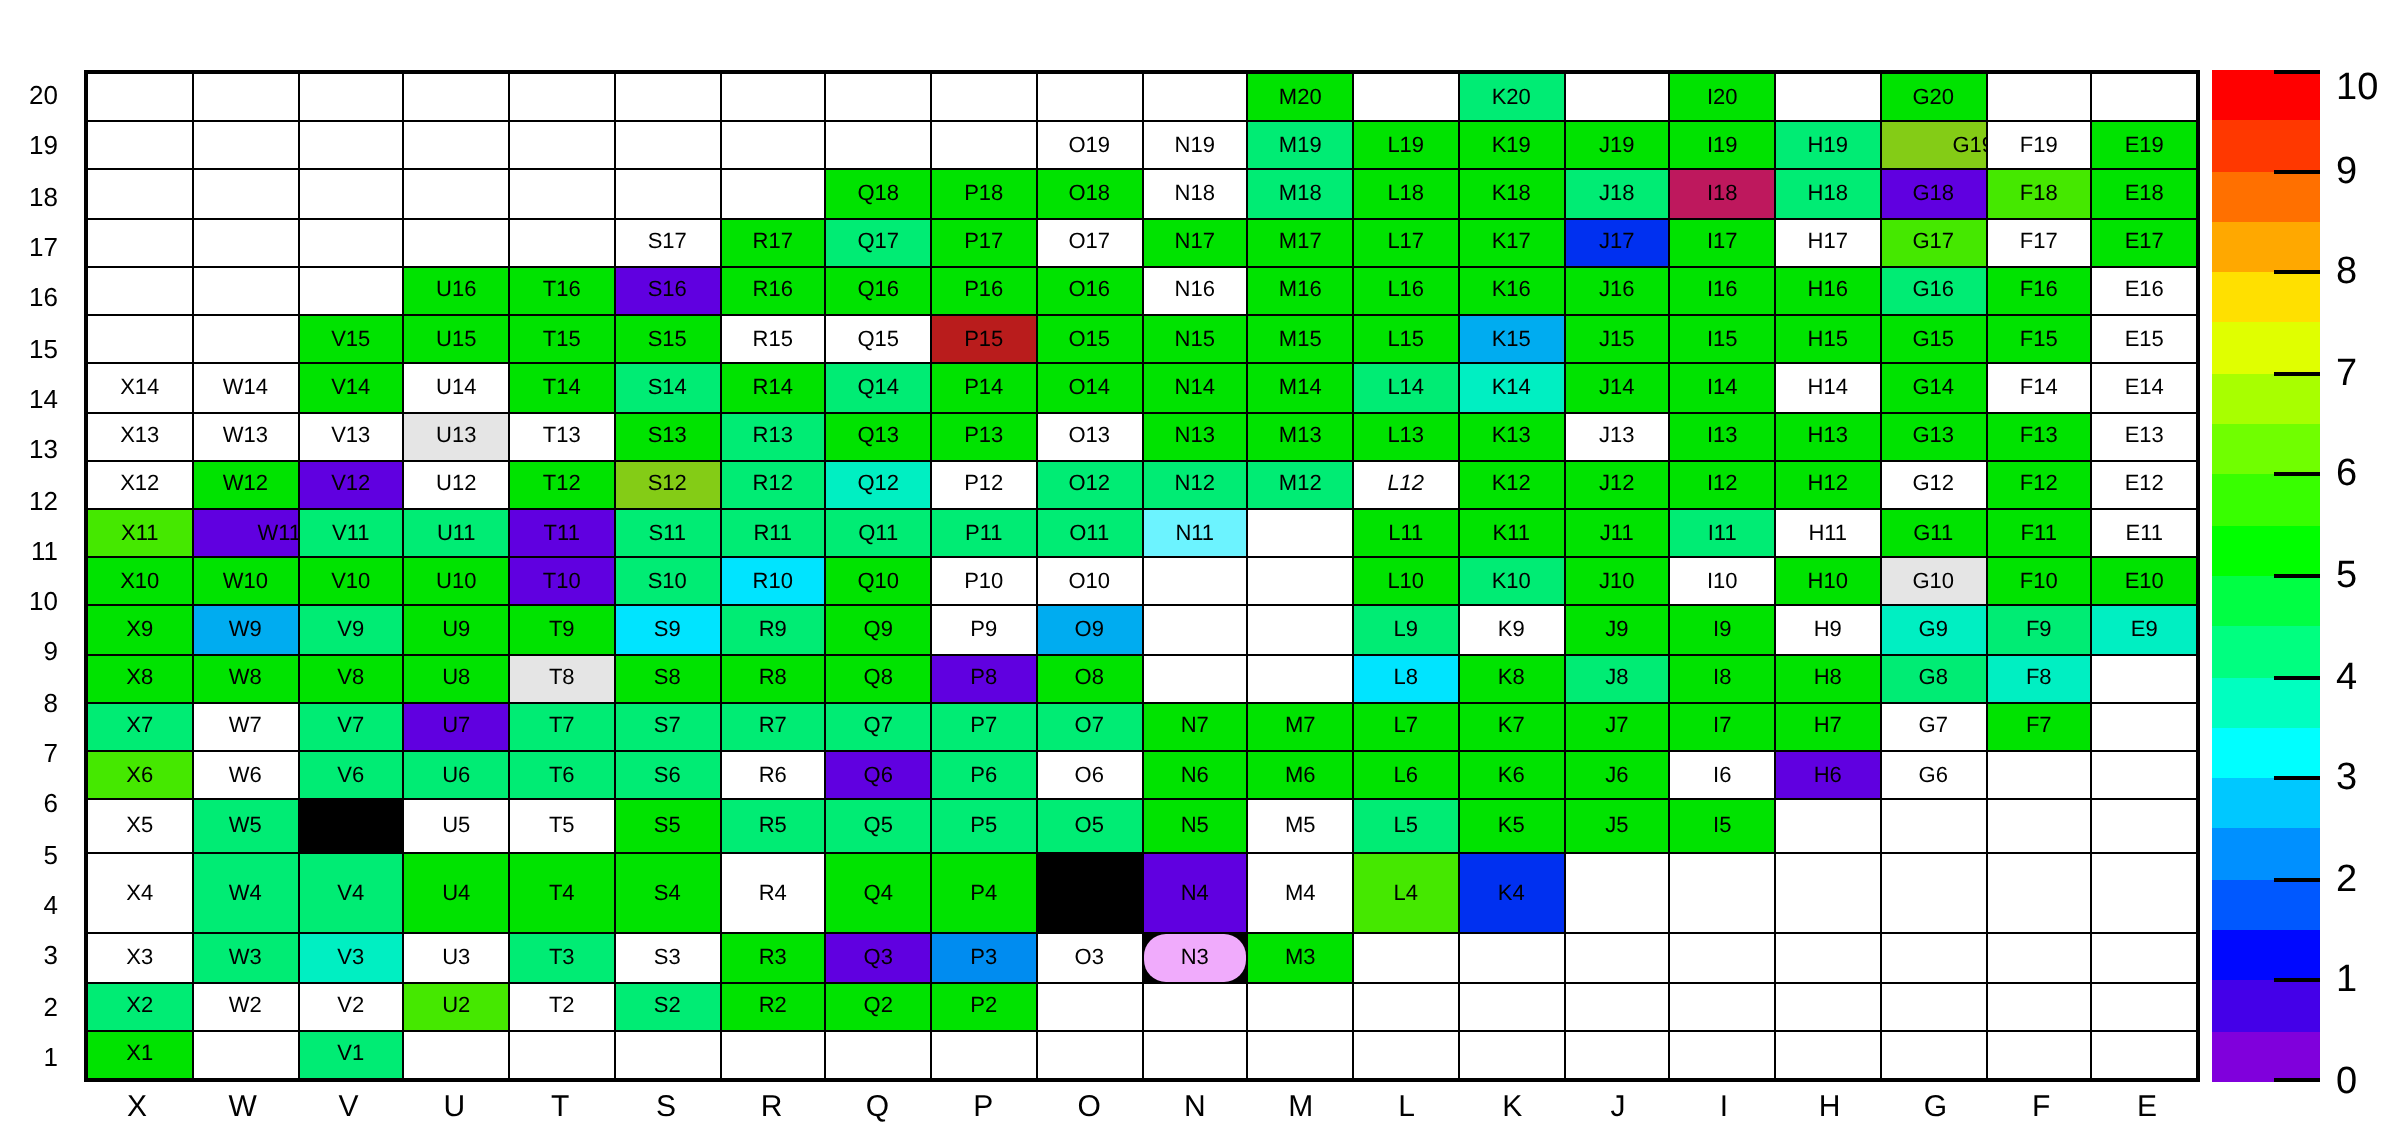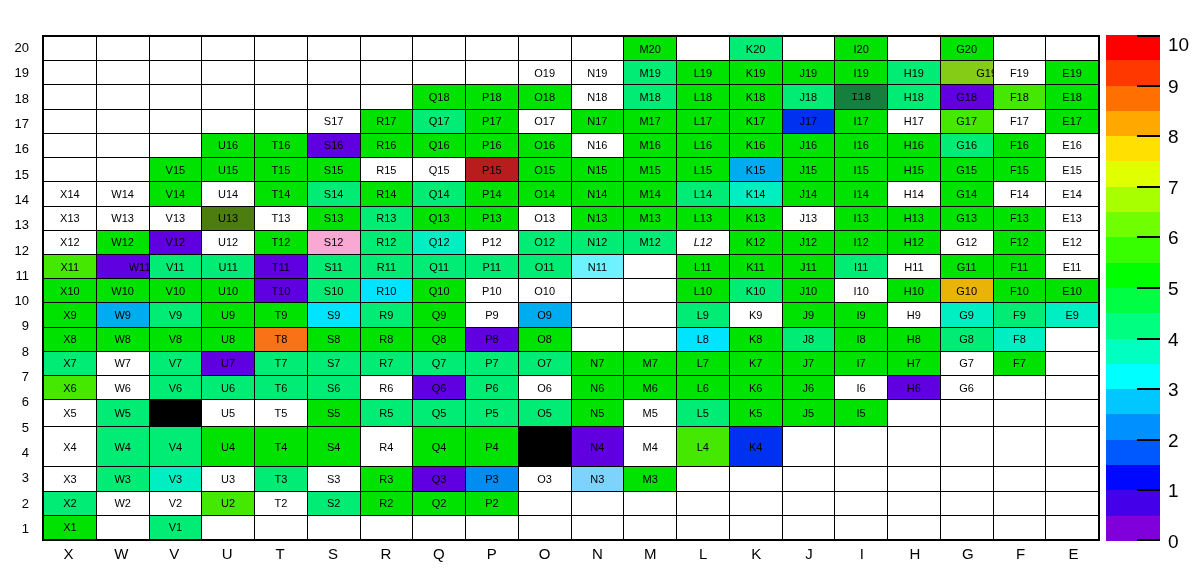--- a/index.html
+++ b/index.html
@@ -120,21 +120,21 @@
       <div class="cell"></div>
       <div class="cell"></div>
       <div class="cell" style="background: rgb(0, 227, 0);">Q18</div>
       <div class="cell" style="background: rgb(0, 227, 0);">P18</div>
       <div class="cell" style="background: rgb(0, 227, 0);">O18</div>
       <div class="cell" style="background: rgb(255, 255, 255);">N18</div>
       <div class="cell" style="background: rgb(0, 236, 116);">M18</div>
       <div class="cell" style="background: rgb(0, 227, 0);">L18</div>
       <div class="cell" style="background: rgb(0, 227, 0);">K18</div>
       <div class="cell" style="background: rgb(0, 236, 116);">J18</div>
-      <div class="cell" style="background: #15803d; font-family: Liberation Mono, monospace;">I18</div>
+      <div class="cell" style="background: #be185d;">I18</div>
       <div class="cell" style="background: rgb(0, 236, 116);">H18</div>
       <div class="cell" style="background: rgb(96, 0, 224);">G18</div>
       <div class="cell" style="background: rgb(69, 232, 0);">F18</div>
       <div class="cell" style="background: rgb(0, 227, 0);">E18</div>
       <div class="cell"></div>
       <div class="cell"></div>
       <div class="cell"></div>
       <div class="cell"></div>
       <div class="cell"></div>
       <div class="cell" style="background: rgb(255, 255, 255);">S17</div>
@@ -208,21 +208,21 @@
       <div class="cell" style="background: rgb(0, 239, 194);">K14</div>
       <div class="cell" style="background: rgb(0, 227, 0);">J14</div>
       <div class="cell" style="background: rgb(0, 227, 0);">I14</div>
       <div class="cell" style="background: rgb(255, 255, 255);">H14</div>
       <div class="cell" style="background: rgb(0, 227, 0);">G14</div>
       <div class="cell" style="background: rgb(255, 255, 255);">F14</div>
       <div class="cell" style="background: rgb(255, 255, 255);">E14</div>
       <div class="cell" style="background: rgb(255, 255, 255);">X13</div>
       <div class="cell" style="background: rgb(255, 255, 255);">W13</div>
       <div class="cell" style="background: rgb(255, 255, 255);">V13</div>
-      <div class="cell" style="background: #4d7c0f;">U13</div>
+      <div class="cell" style="background: #e5e5e5;">U13</div>
       <div class="cell" style="background: rgb(255, 255, 255);">T13</div>
       <div class="cell" style="background: rgb(0, 227, 0);">S13</div>
       <div class="cell" style="background: rgb(0, 236, 116);">R13</div>
       <div class="cell" style="background: rgb(0, 227, 0);">Q13</div>
       <div class="cell" style="background: rgb(0, 227, 0);">P13</div>
       <div class="cell" style="background: rgb(255, 255, 255);">O13</div>
       <div class="cell" style="background: rgb(0, 227, 0);">N13</div>
       <div class="cell" style="background: rgb(0, 227, 0);">M13</div>
       <div class="cell" style="background: rgb(0, 227, 0);">L13</div>
       <div class="cell" style="background: rgb(0, 227, 0);">K13</div>
@@ -230,21 +230,21 @@
       <div class="cell" style="background: rgb(0, 227, 0);">I13</div>
       <div class="cell" style="background: rgb(0, 227, 0);">H13</div>
       <div class="cell" style="background: rgb(0, 227, 0);">G13</div>
       <div class="cell" style="background: rgb(0, 227, 0);">F13</div>
       <div class="cell" style="background: rgb(255, 255, 255);">E13</div>
       <div class="cell" style="background: rgb(255, 255, 255);">X12</div>
       <div class="cell" style="background: rgb(0, 227, 0);">W12</div>
       <div class="cell" style="background: rgb(96, 0, 224);">V12</div>
       <div class="cell" style="background: rgb(255, 255, 255);">U12</div>
       <div class="cell" style="background: rgb(0, 227, 0);">T12</div>
-      <div class="cell" style="background: #f9a8d4;">S12</div>
+      <div class="cell" style="background: #84cc16;">S12</div>
       <div class="cell" style="background: rgb(0, 236, 116);">R12</div>
       <div class="cell" style="background: rgb(0, 239, 194);">Q12</div>
       <div class="cell" style="background: rgb(255, 255, 255);">P12</div>
       <div class="cell" style="background: rgb(0, 236, 116);">O12</div>
       <div class="cell" style="background: rgb(0, 236, 116);">N12</div>
       <div class="cell" style="background: rgb(0, 236, 116);">M12</div>
       <div class="cell" style="background: rgb(255, 255, 255); font-style: italic;">L12</div>
       <div class="cell" style="background: rgb(0, 227, 0);">K12</div>
       <div class="cell" style="background: rgb(0, 227, 0);">J12</div>
       <div class="cell" style="background: rgb(0, 227, 0);">I12</div>
@@ -282,21 +282,21 @@
       <div class="cell" style="background: rgb(0, 227, 0);">Q10</div>
       <div class="cell" style="background: rgb(255, 255, 255);">P10</div>
       <div class="cell" style="background: rgb(255, 255, 255);">O10</div>
       <div class="cell"></div>
       <div class="cell"></div>
       <div class="cell" style="background: rgb(0, 227, 0);">L10</div>
       <div class="cell" style="background: rgb(0, 236, 116);">K10</div>
       <div class="cell" style="background: rgb(0, 227, 0);">J10</div>
       <div class="cell" style="background: rgb(255, 255, 255);">I10</div>
       <div class="cell" style="background: rgb(0, 227, 0);">H10</div>
-      <div class="cell" style="background: #eab308;">G10</div>
+      <div class="cell" style="background: #e5e5e5;">G10</div>
       <div class="cell" style="background: rgb(0, 227, 0);">F10</div>
       <div class="cell" style="background: rgb(0, 227, 0);">E10</div>
       <div class="cell" style="background: rgb(0, 227, 0);">X9</div>
       <div class="cell" style="background: rgb(0, 172, 240);">W9</div>
       <div class="cell" style="background: rgb(0, 236, 116);">V9</div>
       <div class="cell" style="background: rgb(0, 227, 0);">U9</div>
       <div class="cell" style="background: rgb(0, 227, 0);">T9</div>
       <div class="cell" style="background: rgb(0, 228, 255);">S9</div>
       <div class="cell" style="background: rgb(0, 236, 116);">R9</div>
       <div class="cell" style="background: rgb(0, 227, 0);">Q9</div>
@@ -309,21 +309,21 @@
       <div class="cell" style="background: rgb(0, 227, 0);">J9</div>
       <div class="cell" style="background: rgb(0, 227, 0);">I9</div>
       <div class="cell" style="background: rgb(255, 255, 255);">H9</div>
       <div class="cell" style="background: rgb(0, 239, 194);">G9</div>
       <div class="cell" style="background: rgb(0, 236, 116);">F9</div>
       <div class="cell" style="background: rgb(0, 239, 194);">E9</div>
       <div class="cell" style="background: rgb(0, 227, 0);">X8</div>
       <div class="cell" style="background: rgb(0, 227, 0);">W8</div>
       <div class="cell" style="background: rgb(0, 227, 0);">V8</div>
       <div class="cell" style="background: rgb(0, 227, 0);">U8</div>
-      <div class="cell" style="background: #f97316;">T8</div>
+      <div class="cell" style="background: #e5e5e5;">T8</div>
       <div class="cell" style="background: rgb(0, 227, 0);">S8</div>
       <div class="cell" style="background: rgb(0, 227, 0);">R8</div>
       <div class="cell" style="background: rgb(0, 227, 0);">Q8</div>
       <div class="cell" style="background: rgb(96, 0, 224);">P8</div>
       <div class="cell" style="background: rgb(0, 227, 0);">O8</div>
       <div class="cell"></div>
       <div class="cell"></div>
       <div class="cell" style="background: rgb(0, 228, 255);">L8</div>
       <div class="cell" style="background: rgb(0, 227, 0);">K8</div>
       <div class="cell" style="background: rgb(0, 236, 116);">J8</div>
@@ -415,21 +415,21 @@
       <div class="cell" style="background: rgb(255, 255, 255);">X3</div>
       <div class="cell" style="background: rgb(0, 236, 116);">W3</div>
       <div class="cell" style="background: rgb(0, 239, 194);">V3</div>
       <div class="cell" style="background: rgb(255, 255, 255);">U3</div>
       <div class="cell" style="background: rgb(0, 236, 116);">T3</div>
       <div class="cell" style="background: rgb(255, 255, 255);">S3</div>
       <div class="cell" style="background: rgb(0, 227, 0);">R3</div>
       <div class="cell" style="background: rgb(96, 0, 224);">Q3</div>
       <div class="cell" style="background: rgb(0, 140, 240);">P3</div>
       <div class="cell" style="background: rgb(255, 255, 255);">O3</div>
-      <div class="cell" style="background: #7dd3fc;">N3</div>
+      <div class="cell" style="background: #f0abfc; border-radius: 11px;">N3</div>
       <div class="cell" style="background: rgb(0, 227, 0);">M3</div>
       <div class="cell"></div>
       <div class="cell"></div>
       <div class="cell"></div>
       <div class="cell"></div>
       <div class="cell"></div>
       <div class="cell"></div>
       <div class="cell"></div>
       <div class="cell"></div>
       <div class="cell" style="background: rgb(0, 236, 116);">X2</div>

